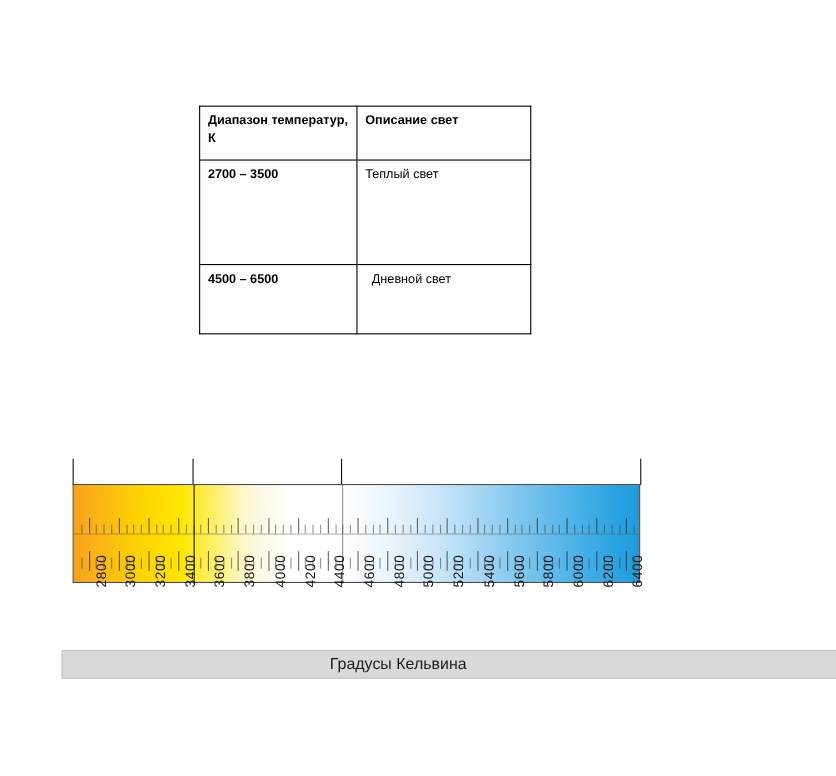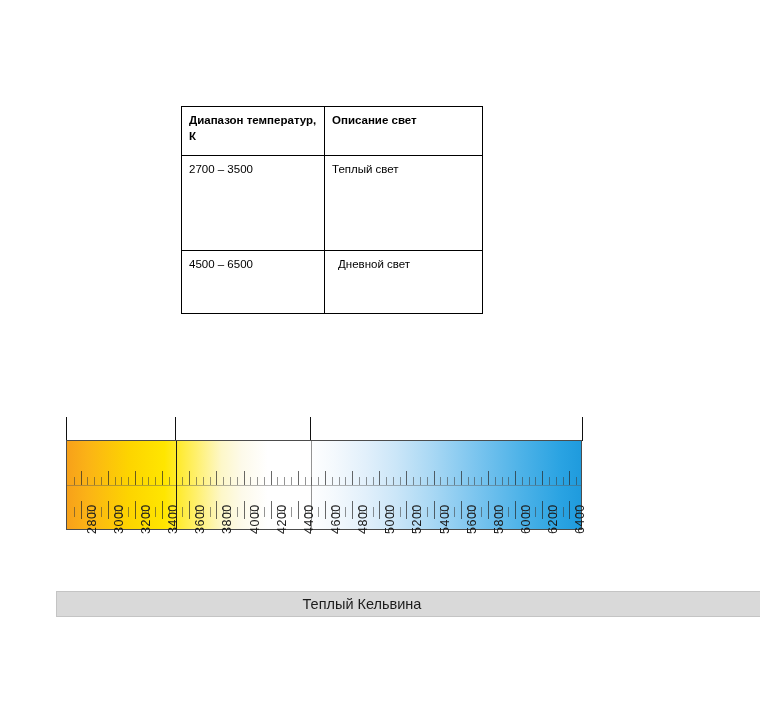--- a/index.html
+++ b/index.html
@@ -13,21 +13,21 @@
     font-family: "Liberation Sans", sans-serif;
     color: #000000;
     position: relative;
     overflow: hidden;
   }
 
   
   .temp-table {
     position: absolute;
     left: 181px;
-    top: 106px;
+    top: 96px;
     width: 271px;
     border-collapse: collapse;
     table-layout: fixed;
     border-radius: 22px;
   }
   .temp-table td, .temp-table th {
     border: 1px solid #000000;
     vertical-align: top;
     padding: 6px 7px 4px 7px;
     font-size: 11.5px;
@@ -36,21 +36,21 @@
   }
   .temp-table th {
     font-weight: bold;
     height: 38px;
   }
   .col-range { width: 128px; }
   .col-desc  { width: 143px; }
   .row-1 td { height: 84px; }
   .row-2 td { height: 84px; }
   .row-3 td { height: 52px; }
-  .cell-range { font-size: 11.5px; }
+  .cell-range { font-size: 11.5px; font-weight: bold; }
   .cell-desc  { font-size: 11.5px; padding-left: 13px; }
   .cell-desc.indent-more { padding-left: 13px; }
 
   
   .scale-wrap {
     position: absolute;
     left: 0;
     top: 395px;
     width: 760px;
     height: 230px;
@@ -379,15 +379,15 @@
       <div class="bottom-label" style="left: 410.474px; top: 2px;">5200</div>
       <div class="bottom-label" style="left: 437.632px; top: 2px;">5400</div>
       <div class="bottom-label" style="left: 464.789px; top: 2px;">5600</div>
       <div class="bottom-label" style="left: 491.947px; top: 2px;">5800</div>
       <div class="bottom-label" style="left: 519.105px; top: 2px;">6000</div>
       <div class="bottom-label" style="left: 546.263px; top: 2px;">6200</div>
       <div class="bottom-label" style="left: 573.421px; top: 2px;">6400</div>
     </div>
 
   <div class="kelvin-bar">
-    <div class="inner"><span>Теплый Кельвина</span></div>
+    <div class="inner"><span>Градусы Кельвина</span></div>
   </div>
 </div>
 
 </body></html>

